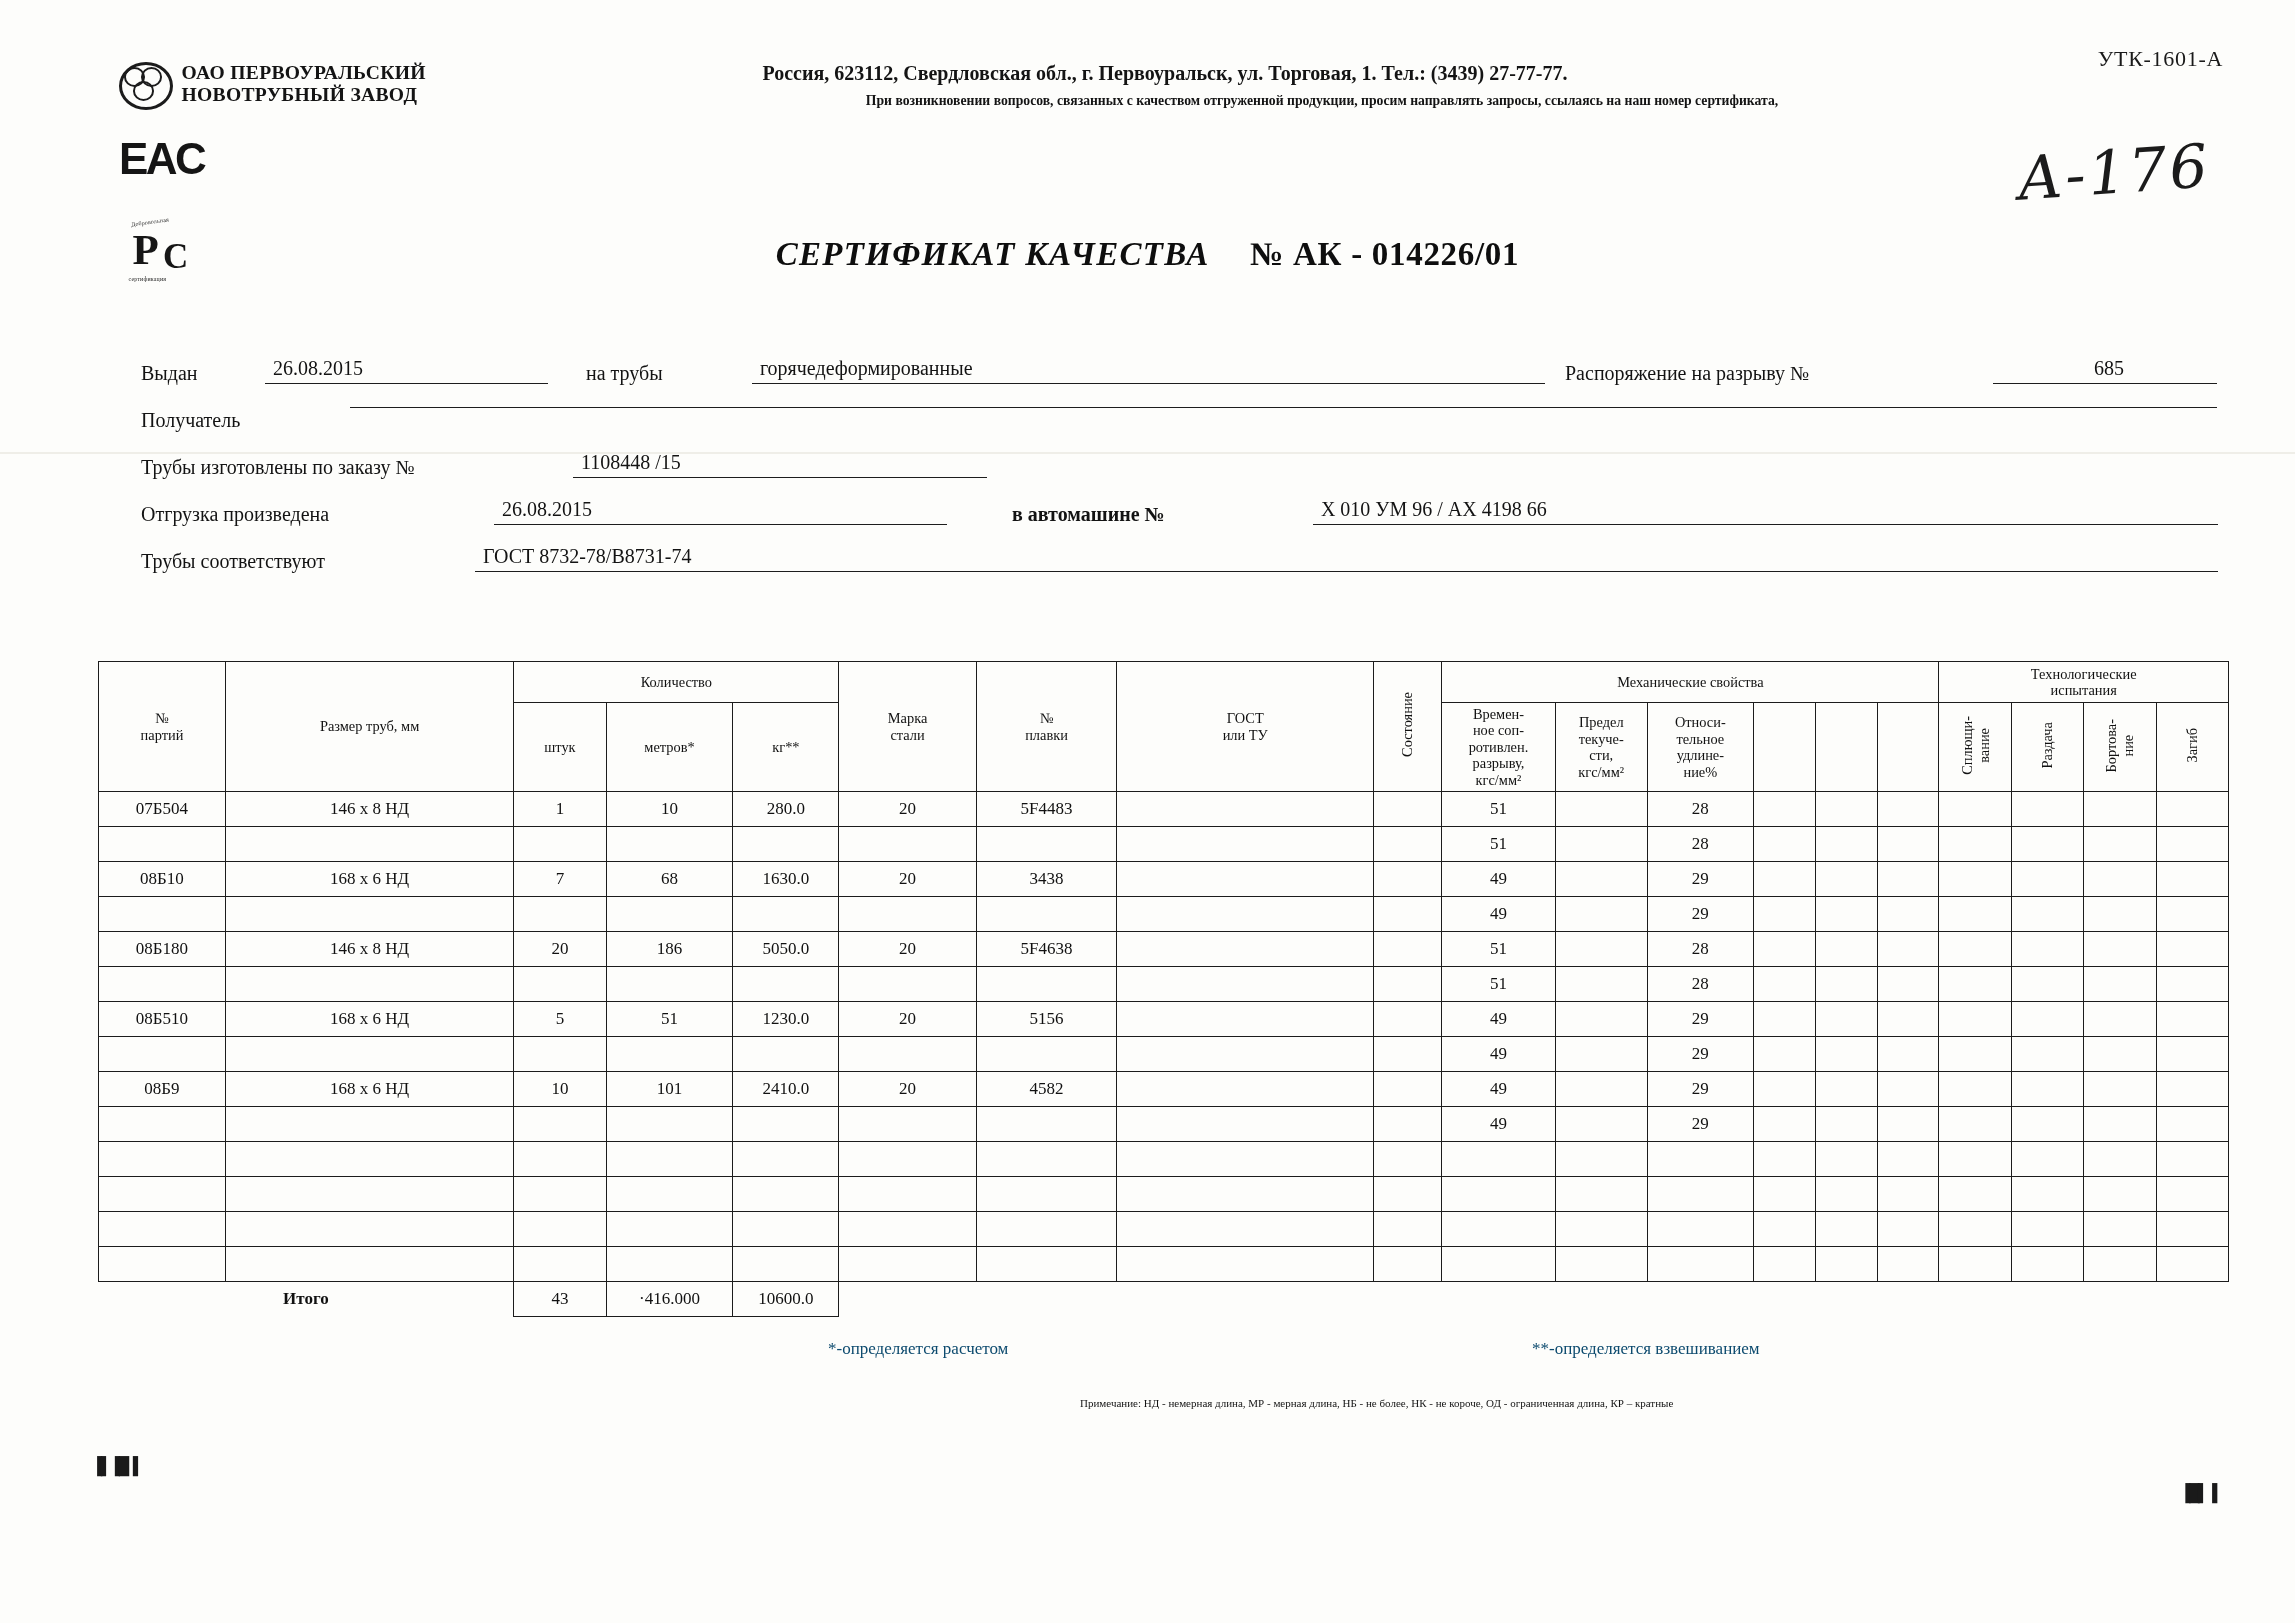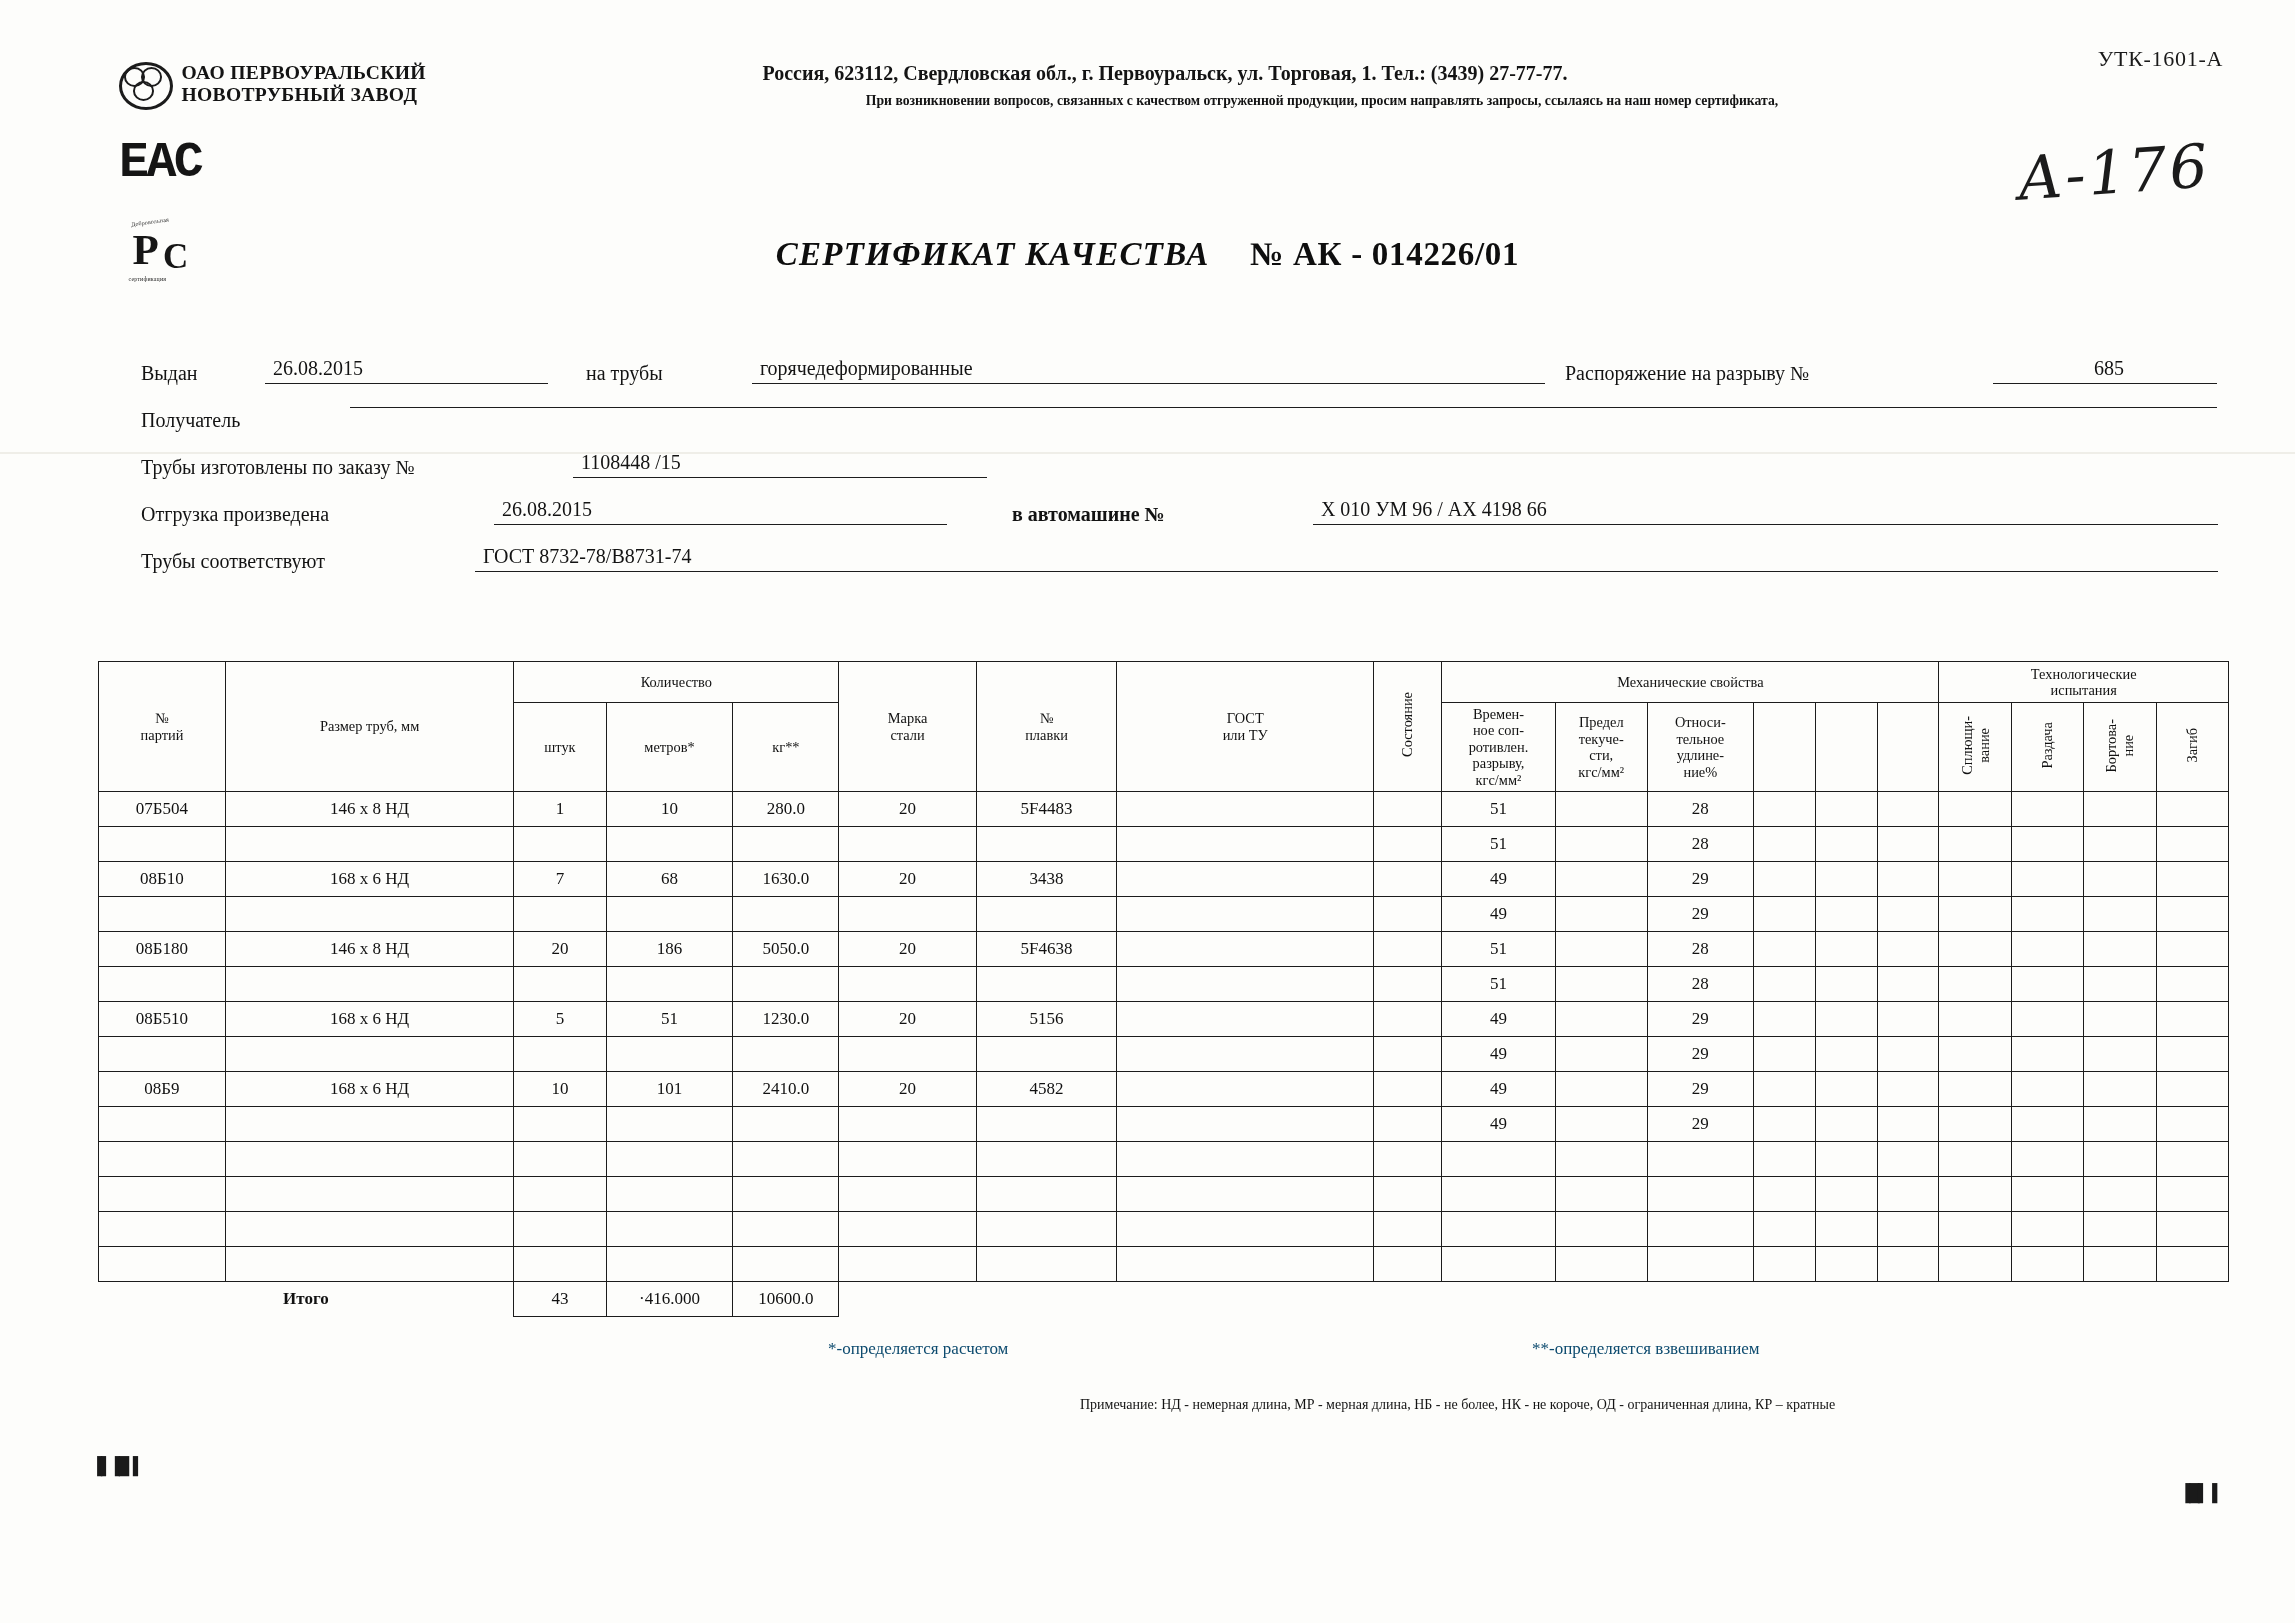--- a/index.html
+++ b/index.html
@@ -75,23 +75,23 @@
     font-weight: bold;
     font-size: 19.6px;
     line-height: 1.12;
     letter-spacing: 0.3px;
     color: #141414;
   }
   .eac-mark {
     position: absolute;
     left: 119px;
     top: 134px;
-    font-family: Liberation Mono, monospace;
+    font-family: Liberation Sans, sans-serif;
     font-weight: bold;
-    font-size: 50px;
+    font-size: 44px;
     letter-spacing: -2.6px;
     color: #151515;
   }
   .rst-mark {
     position: absolute;
     left: 122px;
     top: 216px;
     width: 77px;
     height: 72px;
     font-family: "Liberation Serif", serif;
@@ -238,21 +238,21 @@
     font-family: "Liberation Serif", serif;
     font-size: 17px;
     color: #0c4a6e;
   }
   .footnote {
     position: absolute;
     left: 1080px;
     top: 1397px;
     width: 1152px;
     font-family: "Liberation Serif", serif;
-    font-size: 14px;
+    font-size: 11px;
     color: #141414;
   }
 
   .barcode {
     position: absolute;
     font-family: "DejaVu Sans Mono", monospace;
     font-size: 17px;
     letter-spacing: -1.3px;
     color: #1a1a1a;
   }

